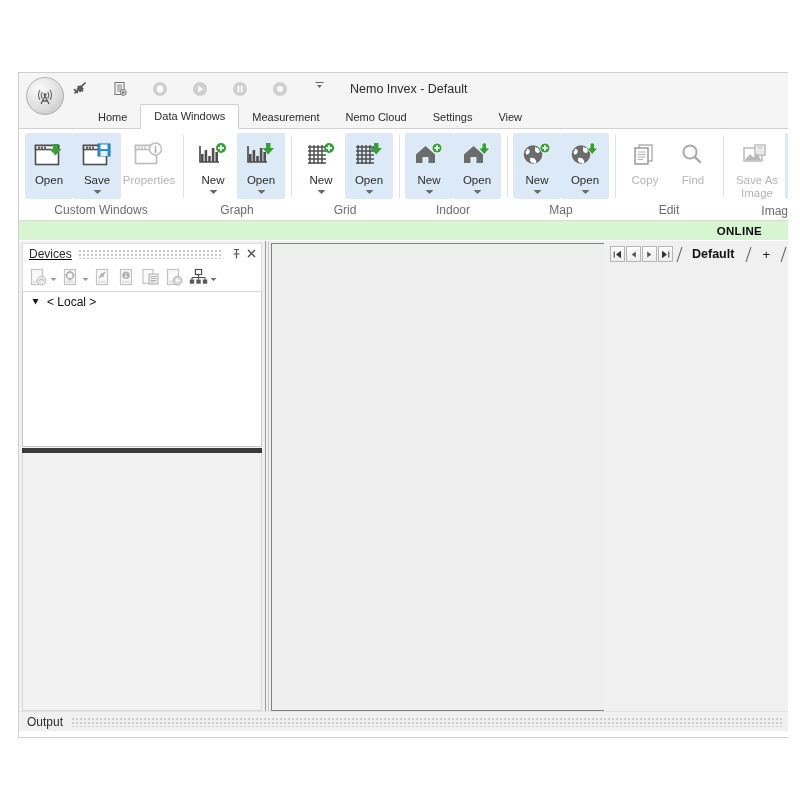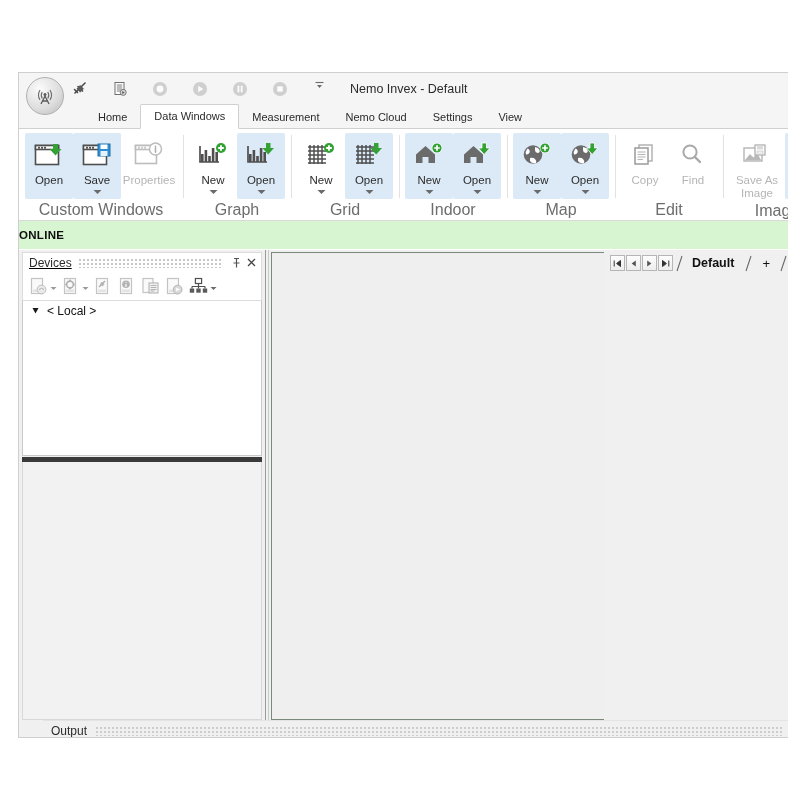--- a/index.html
+++ b/index.html
@@ -140,31 +140,31 @@
   }
   .rbtn.disabled .lbl { color: #b5b5b5; }
   .rbtn .caret {
     margin-top: 1px;
     height: 8px;
     display: flex; align-items: center; justify-content: center;
   }
   .glabel {
     height: 20px;
     display: flex; align-items: center; justify-content: center;
-    font-size: 16px;
+    font-size: 12px;
     color: #6d6d6d;
   }
 
   
   .online-strip {
-    height: 29px;
+    height: 20px;
     background: #d8f5d2;
     display: flex;
     align-items: center;
-    justify-content: flex-start;
+    justify-content: flex-end;
     padding-right: 26px;
     border-bottom: 1px solid #ffffff;
   }
   .online-strip span {
     font-size: 11.5px;
     font-weight: bold;
     color: #0d0d0d;
     letter-spacing: 0.3px;
   }
 
@@ -304,21 +304,20 @@
   }
 
   
   .outputbar {
     height: 20px;
     background: #f0f0f0;
     display: flex;
     align-items: center;
     padding: 0 4px 0 8px;
     border-top: 1px solid #e4e4e4;
-    margin-left: 24px;
   }
   .out-title { font-size: 12px; color: #2b2b2b; }
   .out-grip {
     flex: 1; height: 10px; margin-left: 8px;
     background-image: radial-gradient(#cccccc 0.8px, transparent 0.9px);
     background-size: 4px 4px;
   }
   .statusline {
     height: 10px;
     background: #ffffff;

